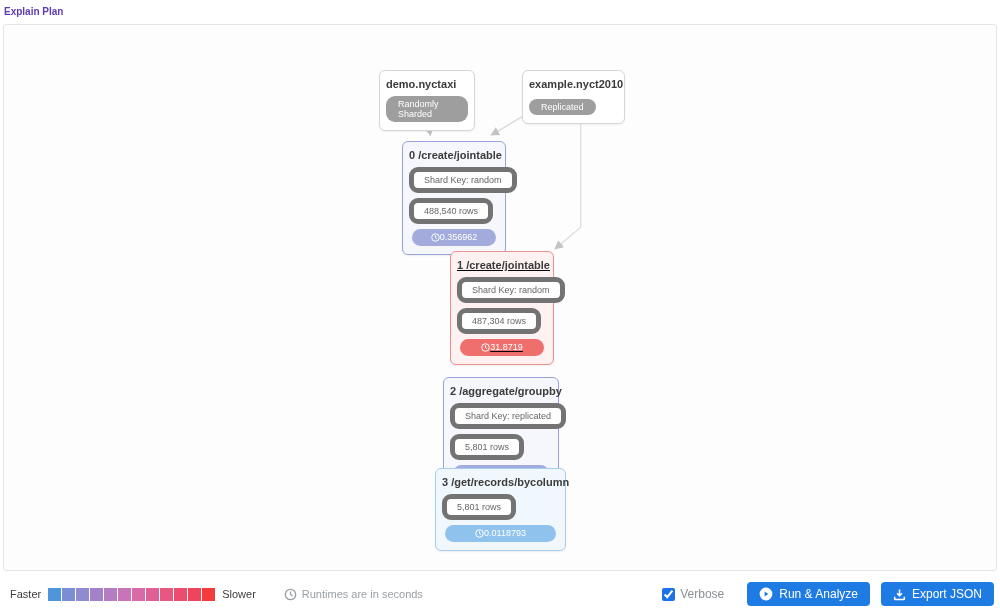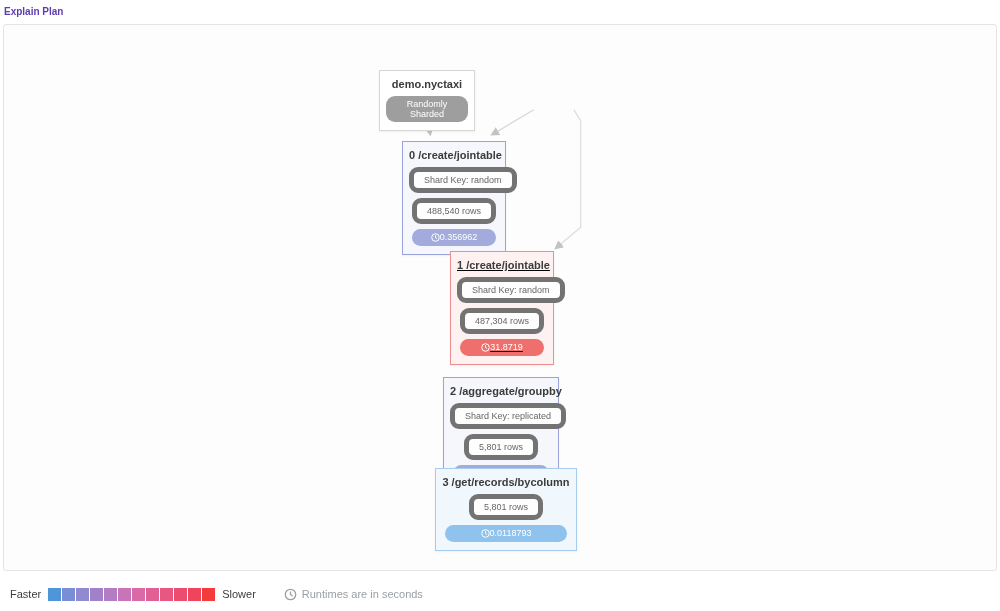--- a/index.html
+++ b/index.html
@@ -6,22 +6,22 @@
   html,body { width:1000px; height:611px; background:#ffffff;
     font-family:"Liberation Sans", sans-serif; overflow:hidden; }
 
   .page-title { color:#5f3cb5; font-size:10px; font-weight:bold; padding:6px 16px 0 4px; }
 
   .canvas { position:relative; margin:7px 3px 0 3px; height:547px;
     border:1px solid #e4e4e4; border-radius:3px; background:#fdfdfd; }
 
   .edges { position:absolute; left:0; top:0; width:100%; height:100%; }
 
-  .node { position:absolute; background:#fff; border:1px solid #d6d6d6; border-radius:0;
-    text-align:center; padding:7px 6px 8px 6px; box-shadow:0 1px 2px rgba(0,0,0,0.06); }
+  .node { position:absolute; background:#fff; border:1px solid #d6d6d6; border-radius:6px;
+    text-align:left; padding:7px 6px 8px 6px; box-shadow:0 1px 2px rgba(0,0,0,0.06); }
   .node-title { font-size:11px; font-weight:bold; color:#3b3b3b; white-space:nowrap; margin-bottom:6px; }
 
   .badge { display:inline-block; background:#9e9e9e; color:#fff; font-size:9px;
     padding:3px 12px; border-radius:9px; }
 
   .pill { display:inline-block; background:#fefefe; border:5px solid #737373; color:#666;
     font-size:9px; padding:3px 10px; border-radius:9px; margin-bottom:5px; white-space:nowrap; }
 
   .runtime { display:flex; align-items:center; justify-content:center; 
     color:#fff; font-size:9px; padding:3px 0 4px 0; border-radius:9px; margin:0 3px; }
@@ -31,21 +31,21 @@
   .theme-red { border-color:#ec8f8f; background:#fdf1f1; }
   .theme-red .runtime { background:#ee6f6b; }
   .theme-blue { border-color:#a6cdf0; background:#f1f8fd; }
   .theme-blue .runtime { background:#8fc3ed; }
 
   .n-table-1 { left:375px; top:45px; width:96px; }
   .n-table-2 { left:518px; top:45px; width:103px; }
   .n-op-0 { left:398px; top:116px; width:104px; }
   .n-op-1 { left:446px; top:226px; width:104px;text-decoration:underline; }
   .n-op-2 { left:439px; top:352px; width:116px; }
-  .n-op-3 { left:431px; top:443px; width:142px; }
+  .n-op-3 { left:431px; top:443px; width:131px; }
 
   .footer { display:flex; align-items:center; justify-content:space-between;
     margin-top:10px; padding:0 6px 0 10px; height:26px; }
   .legend-left { display:flex; align-items:center; }
   .legend-label { font-size:11px; color:#3c3c3c; }
   .swatches { display:flex; gap:1px; margin:0 7px; }
   .swatch { width:13px; height:13px; }
   .runtime-note { display:flex; align-items:center; gap:5px; margin-left:28px; color:#9aa0a6; font-size:11px; }
   .footer-right { display:flex; align-items:center; }
   .verbose-wrap { display:flex; align-items:center; gap:5px; margin-right:12px; }
@@ -83,20 +83,24 @@
     <path d="M430,192 L430,208 L444,220" fill="none" stroke="#ef5a50" stroke-opacity="0.65" stroke-width="5" marker-end="url(#m-red)"></path>
     <path d="M497,304 L497,329" fill="none" stroke="#6f7dc8" stroke-width="1.8" marker-end="url(#m-indigo)"></path>
     <path d="M497,414 L497,436" fill="none" stroke="#4b93d9" stroke-width="1.8" marker-end="url(#m-blue)"></path>
   </svg>
 
   <div class="node n-table-1">
     <div class="node-title">demo.nyctaxi</div>
     <div class="badge">Randomly Sharded</div>
   </div>
 
+  <div class="node n-table-2">
+    <div class="node-title">example.nyct2010</div>
+    <div class="badge">Replicated</div>
+  </div>
 
   <div class="node theme-indigo n-op-0">
     <div class="node-title">0 /create/jointable</div>
     <div class="pill">Shard Key: random</div><br>
     <div class="pill">488,540 rows</div>
     <div class="runtime">
       <svg width="9" height="9" viewBox="0 0 10 10">
           <circle cx="5" cy="5" r="4.2" fill="none" stroke="#fff" stroke-width="1.1"></circle>
           <path d="M5 2.5 V5 L6.8 6.2" fill="none" stroke="#fff" stroke-width="1.1"></path>
         </svg>
@@ -163,13 +167,33 @@
       </div>
     <span class="legend-label">Slower</span>
     <span class="runtime-note">
       <svg width="13" height="13" viewBox="0 0 14 14">
           <circle cx="7" cy="7" r="5.6" fill="none" stroke="#9aa0a6" stroke-width="1.4"></circle>
           <path d="M7 3.8 V7 L9.3 8.6" fill="none" stroke="#9aa0a6" stroke-width="1.4"></path>
         </svg>
       <span>Runtimes are in seconds</span>
     </span>
   </div>
+  <div class="footer-right">
+    <span class="verbose-wrap">
+      <input type="checkbox" checked="" style="">
+      <span class="verbose-label">Verbose</span>
+    </span>
+    <button class="btn">
+      <svg width="14" height="14" viewBox="0 0 14 14">
+          <circle cx="7" cy="7" r="6.4" fill="#ffffff"></circle>
+          <path d="M5.6 4.4 L9.4 7 L5.6 9.6 z" fill="#1f7be4"></path>
+        </svg>
+      <span>Run &amp; Analyze</span>
+    </button>
+    <button class="btn">
+      <svg width="13" height="13" viewBox="0 0 14 14">
+          <path d="M7 1.5 V8 M4.4 5.6 L7 8.4 L9.6 5.6" fill="none" stroke="#fff" stroke-width="1.6"></path>
+          <path d="M1.8 9.5 V11.8 Q1.8 12.4 2.4 12.4 H11.6 Q12.2 12.4 12.2 11.8 V9.5" fill="none" stroke="#fff" stroke-width="1.6"></path>
+        </svg>
+      <span>Export JSON</span>
+    </button>
+  </div>
 </div>
 
 </body></html>

